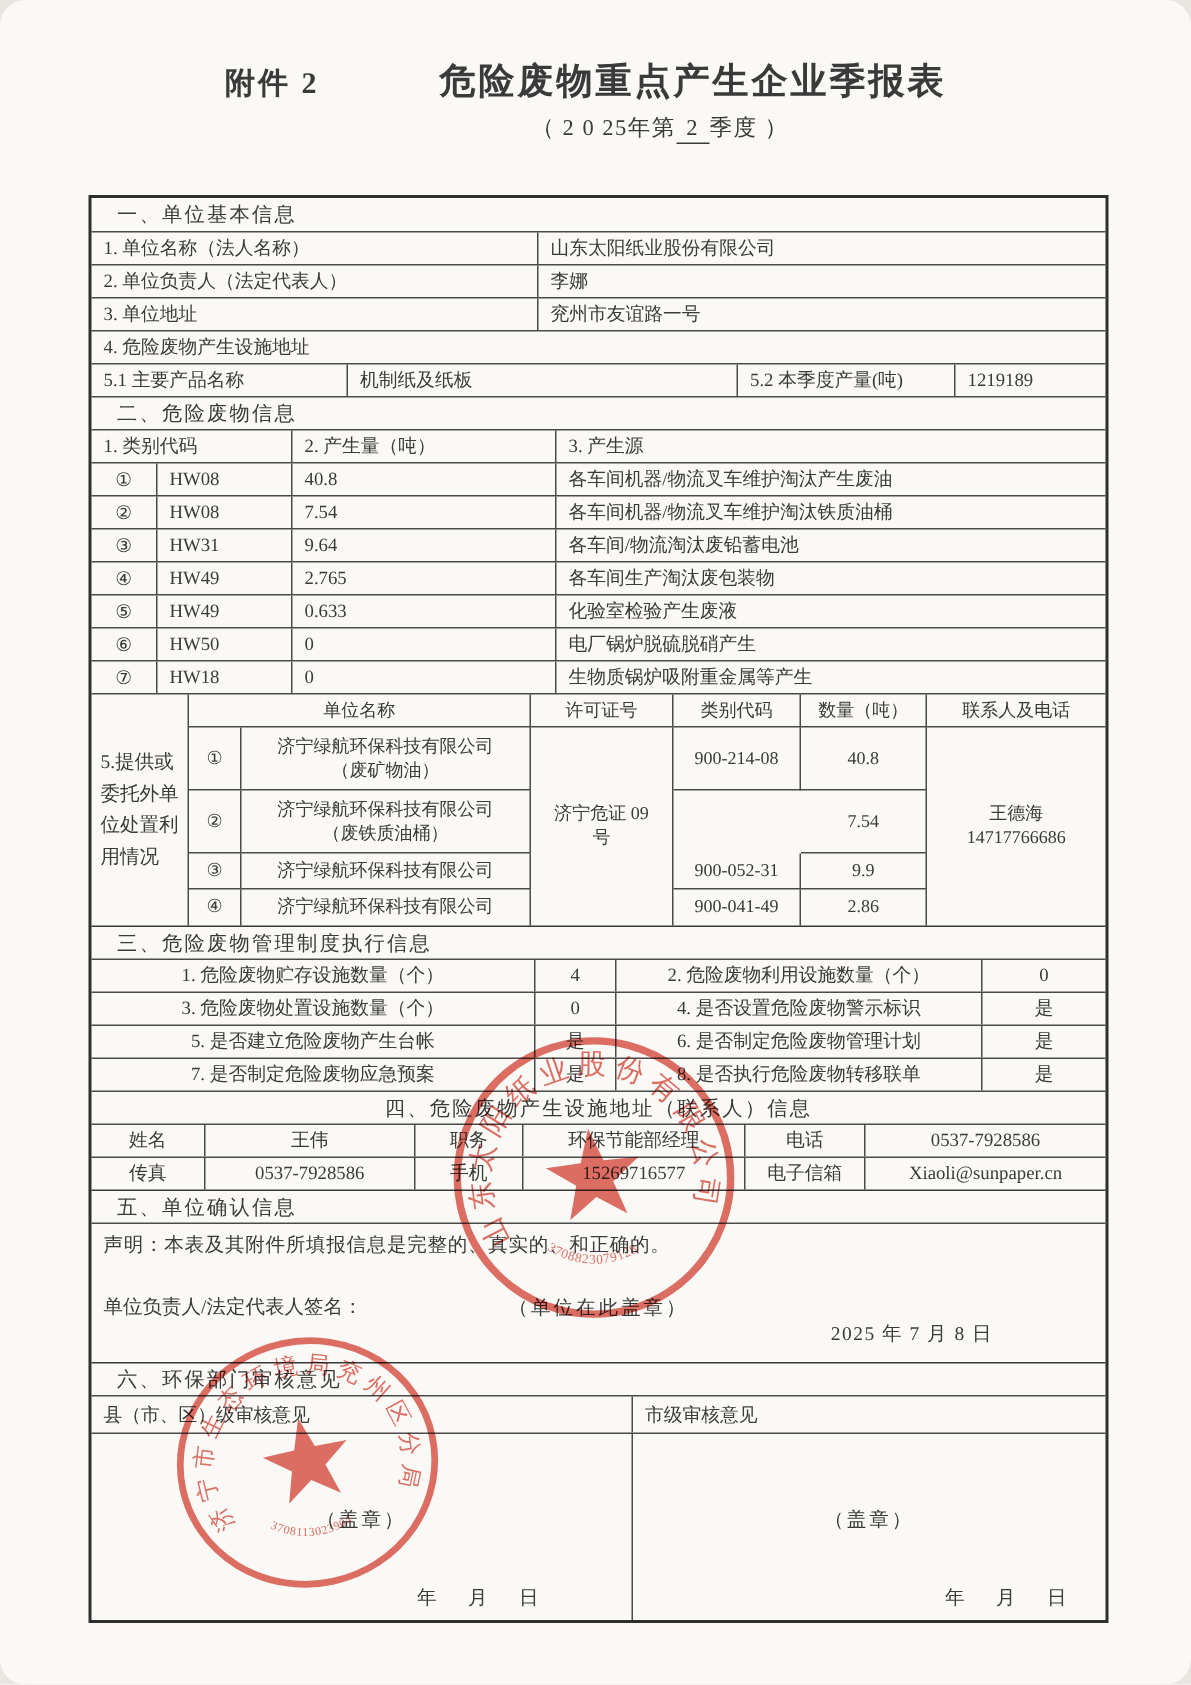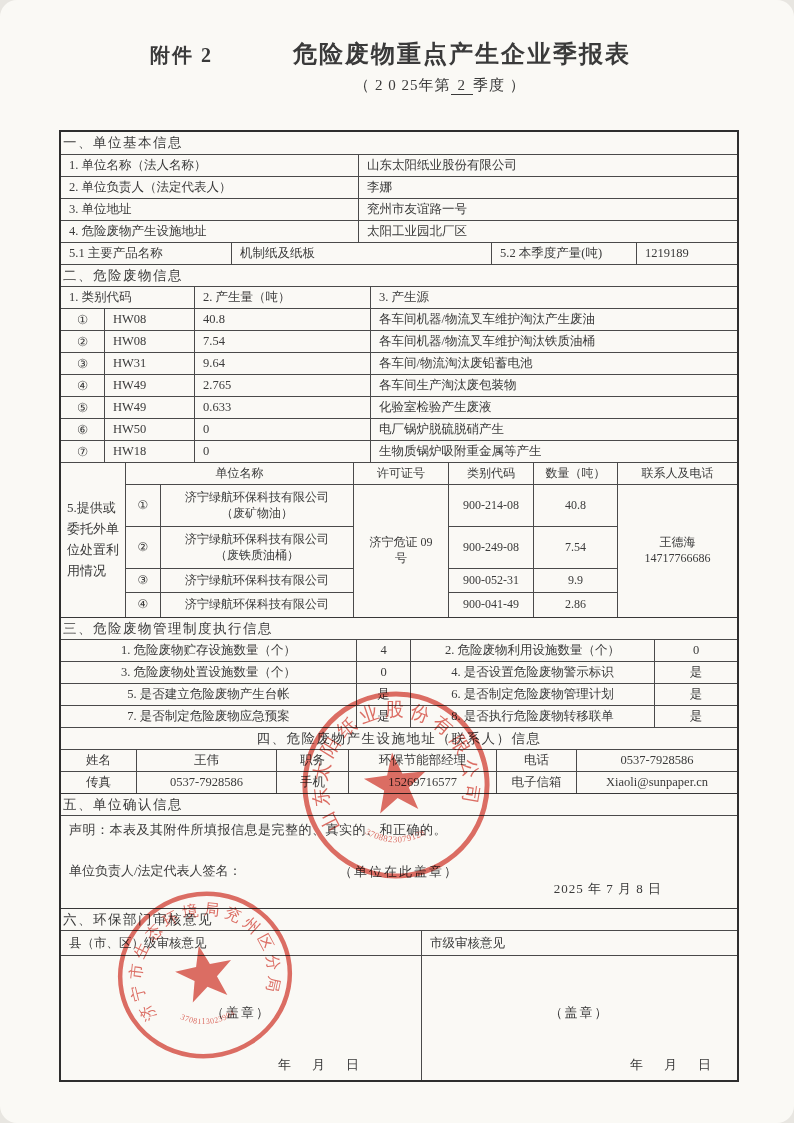--- a/index.html
+++ b/index.html
@@ -8,21 +8,21 @@
         font-family:"Liberation Serif","DejaVu Serif",serif;color:#3a3a3a;overflow:hidden;border-radius:17px;}
   .attach{position:absolute;left:150px;top:42px;font-size:20px;font-weight:bold;letter-spacing:2px;}
   .title{position:absolute;left:293px;top:38px;font-size:24px;font-weight:bold;letter-spacing:2px;}
   .subtitle{position:absolute;left:300px;top:76px;width:280px;text-align:center;font-size:15px;letter-spacing:1px;}
   .quarter{display:inline-block;border-bottom:1px solid #3a3a3a;padding:0 7px;}
 
   .tbl{position:absolute;left:59px;top:130px;width:680px;border:2px solid #2e2e2e;background:transparent;box-sizing:border-box;}
   .row{display:grid;border-top:1px solid #4a4a4a;align-items:stretch;}
   .row.first{border-top:none;}
   .tk{border-top-width:1.6px;border-top-color:#383838;}
-  .hd{height:21px;display:flex;align-items:center;padding-left:2px;font-size:13.5px;letter-spacing:1.5px;}
+  .hd{height:21px;display:flex;align-items:center;padding-left:17px;font-size:13.5px;letter-spacing:1.5px;}
   .hd.h22{height:22px;}
   .hd.ctr{justify-content:center;padding-left:0;}
   .cell{display:flex;align-items:center;border-left:1px solid #4a4a4a;padding-left:8px;font-size:12.5px;overflow:hidden;box-sizing:border-box;}
   .cell:first-child{border-left:none;}
   .ctrc{justify-content:center;padding-left:0 !important;text-align:center;}
   .pre{white-space:pre-line;line-height:1.3;}
 
   .g1{grid-template-columns:297px 1fr;height:21px;}
   .g1b{grid-template-columns:170px 260px 145px 1fr;height:21px;}
   .g2h{grid-template-columns:133px 176px 1fr;height:21px;}
@@ -76,21 +76,20 @@
     <div class="row g1">
       <div class="cell">2. 单位负责人（法定代表人）</div>
       <div class="cell">李娜</div>
     </div>
     <div class="row g1">
       <div class="cell">3. 单位地址</div>
       <div class="cell">兖州市友谊路一号</div>
     </div>
     <div class="row g1">
       <div class="cell">4. 危险废物产生设施地址</div>
-      <div class="cell">太阳工业园北厂区</div>
     </div>
     <div class="row g1b">
       <div class="cell">5.1 主要产品名称</div>
       <div class="cell">机制纸及纸板</div>
       <div class="cell">5.2 本季度产量(吨)</div>
       <div class="cell">1219189</div>
     </div>
 
     <div class="row hd">二、危险废物信息</div>
     <div class="row g2h">
@@ -160,21 +159,20 @@
 
         <div class="sc" style="grid-area:2/1/3/2;">①</div>
         <div class="sc pre" style="grid-area:2/2/3/3;">济宁绿航环保科技有限公司
 （废矿物油）</div>
         <div class="sc" style="grid-area:2/4/3/5;">900-214-08</div>
         <div class="sc" style="grid-area:2/5/3/6;">40.8</div>
 
         <div class="sc" style="grid-area:3/1/4/2;">②</div>
         <div class="sc pre" style="grid-area:3/2/4/3;">济宁绿航环保科技有限公司
 （废铁质油桶）</div>
-        <div class="sc" style="grid-area:3/4/4/5;">900-249-08</div>
         <div class="sc" style="grid-area:3/5/4/6;">7.54</div>
 
         <div class="sc" style="grid-area:4/1/5/2;">③</div>
         <div class="sc" style="grid-area:4/2/5/3;">济宁绿航环保科技有限公司</div>
         <div class="sc" style="grid-area:4/4/5/5;">900-052-31</div>
         <div class="sc" style="grid-area:4/5/5/6;">9.9</div>
 
         <div class="sc nb" style="grid-area:5/1/6/2;">④</div>
         <div class="sc nb" style="grid-area:5/2/6/3;">济宁绿航环保科技有限公司</div>
         <div class="sc nb" style="grid-area:5/4/6/5;">900-041-49</div>

